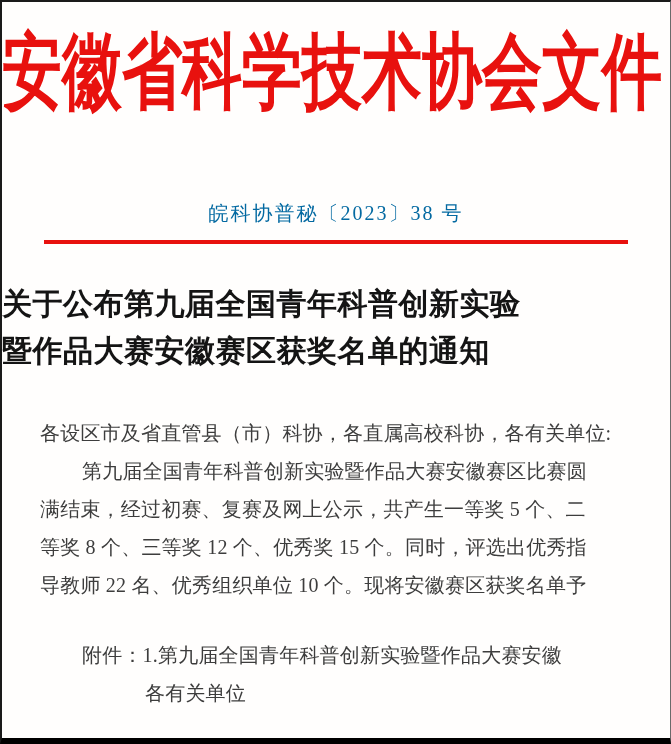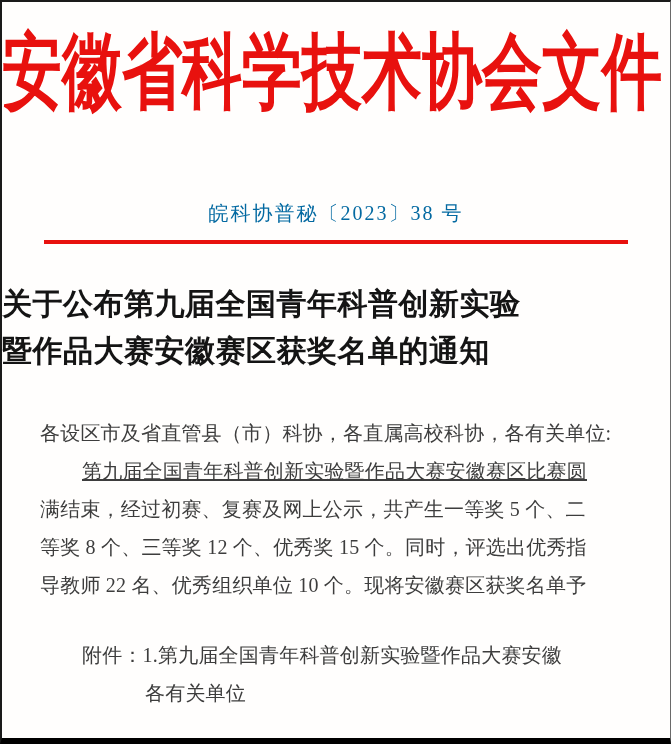--- a/index.html
+++ b/index.html
@@ -70,21 +70,20 @@
     font-size: 20px;
     line-height: 38px;
     color: #3d3d3d;
     letter-spacing: 0.2px;
   }
   .line {
     white-space: nowrap;
   }
   .line.indent {
     padding-left: 42px;
-    text-decoration: underline;
   }
   .attachment {
     margin-top: 32px;
   }
   .att-line1 {
     padding-left: 42px;
   }
   .att-line2 {
     padding-left: 105px;
   }

